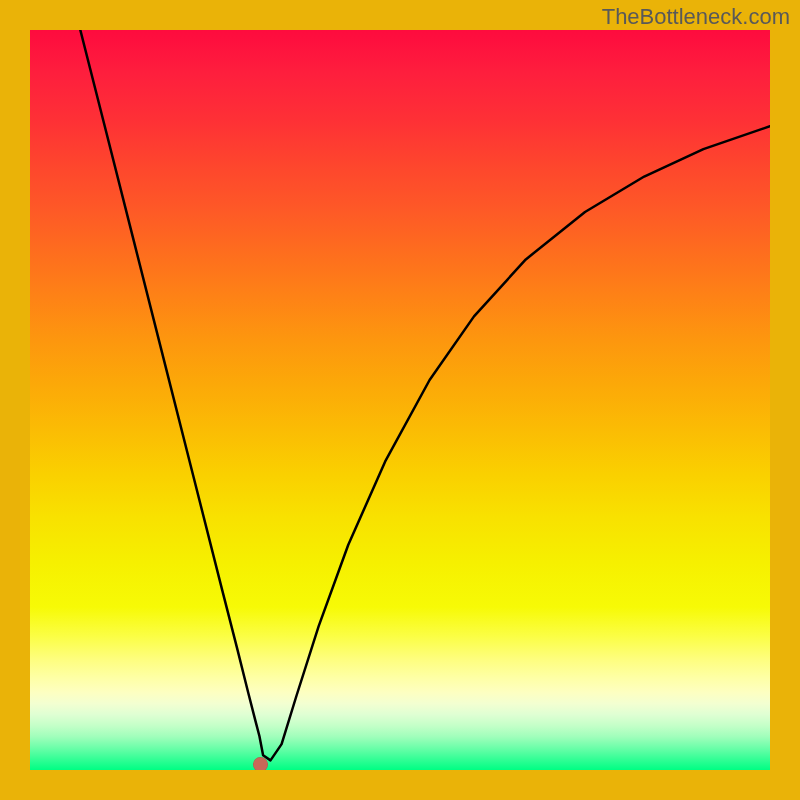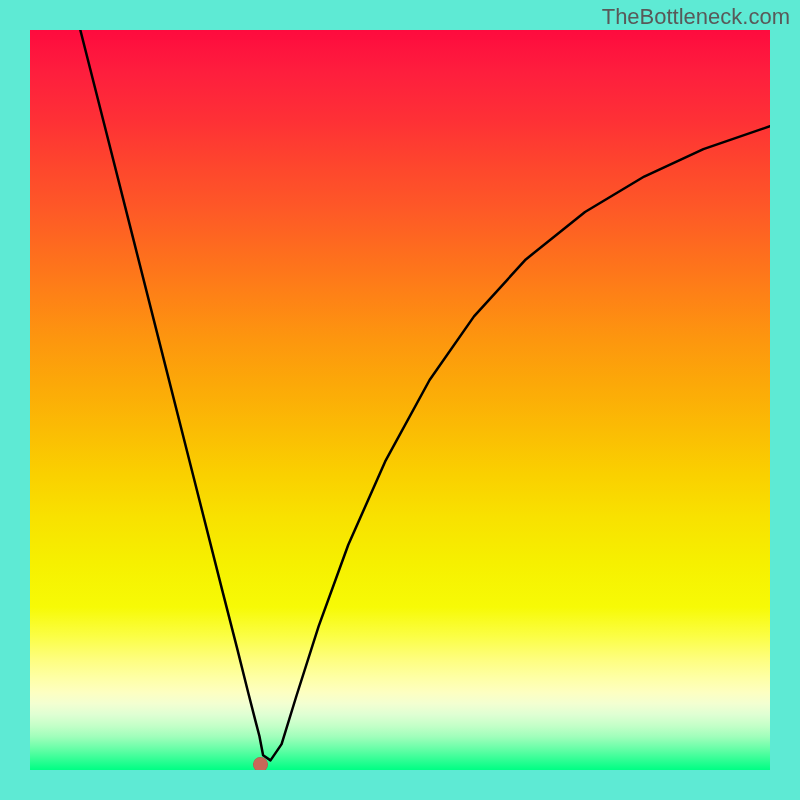--- a/index.html
+++ b/index.html
@@ -8,21 +8,21 @@
     width: 800px;
     height: 800px;
     background: #000;
     overflow: hidden;
     font-family: Arial, Helvetica, sans-serif;
   }
   .outer {
     position: relative;
     width: 800px;
     height: 800px;
-    background: #5eead4;
+    background: #eab308;
   }
   .plot {
     position: absolute;
     left: 30px;
     top: 30px;
     width: 740px;
     height: 740px;
     overflow: hidden;
   }
   .watermark {

